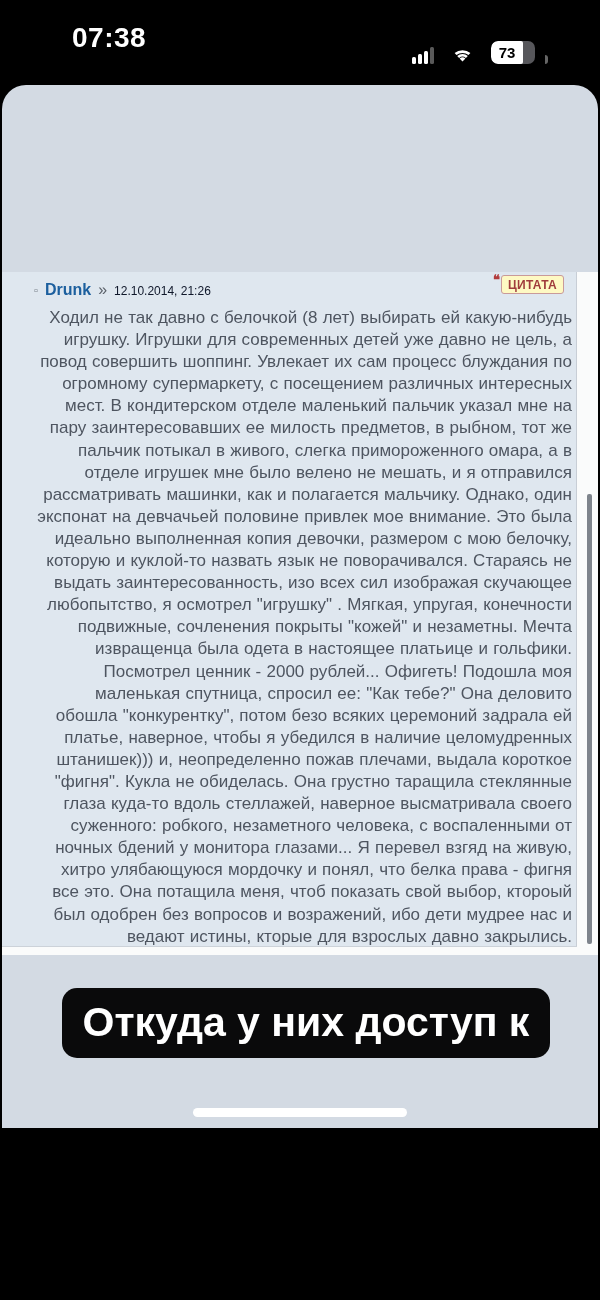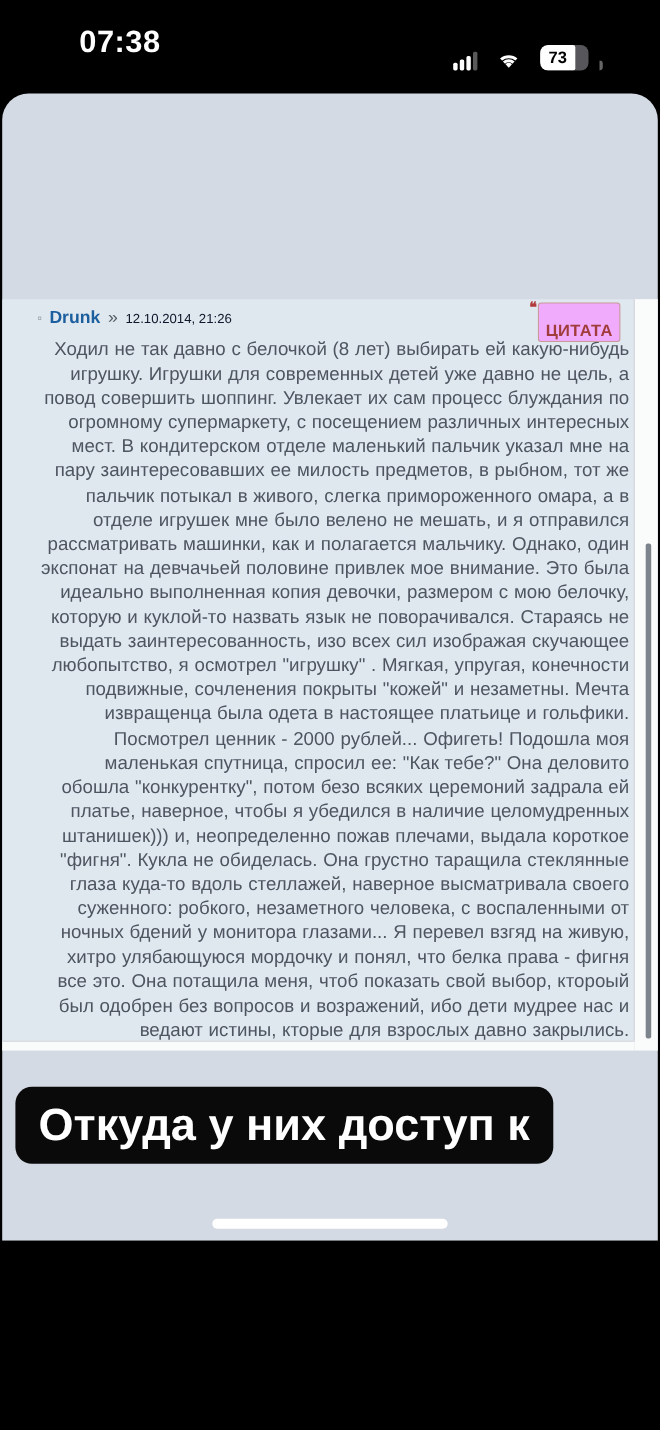--- a/index.html
+++ b/index.html
@@ -28,30 +28,30 @@
   
   .screenshot{position:absolute;top:187px;left:0;right:0;height:683px;background:var(--post-bg,#dfe7ef);}
   .post-header{position:relative;padding:9px 0 0 32px;display:flex;align-items:baseline;gap:7px;
                font-size:16px;color:#3a3f46;}
   .bullet{font-size:11px;color:#7b828b;align-self:center;}
   .author{font-weight:700;color:var(--author-blue,#1c5f9e);}
   .sep{color:#5a6069;}
   .dt{color:#0f172a;font-size:12px;}
   .quote-wrap{position:absolute;right:34px;top:3px;display:flex;align-items:flex-start;gap:1px;}
   .qglyph{color:#b23b3b;font-size:13px;line-height:10px;font-weight:700;}
-  .qbtn{border:1px solid #c99a9a;background:#f0abfc;color:var(--quote-red,#a03c3c);
-        font-size:15px;font-weight:700;padding:16px 6px 1px;border-radius:3px;letter-spacing:.3px;}
+  .qbtn{border:1px solid #c99a9a;background:#fef9c3;color:var(--quote-red,#a03c3c);
+        font-size:12px;font-weight:700;padding:2px 6px 1px;border-radius:3px;letter-spacing:.3px;}
   .post-body{margin:8px 26px 0 30px;font-size:17px;line-height:22.1px;color:var(--post-text,#4e5560);
              text-align:right;word-spacing:.5px;}
   .page-right{position:absolute;top:0;right:0;bottom:0;width:21px;background:#fafbfb;border-left:1px solid #c8ced6;}
   .scroll-thumb{position:absolute;top:222px;right:6px;width:5px;height:450px;background:#7e848c;border-radius:2px;}
   .page-bottom{position:absolute;left:0;right:21px;bottom:0;height:8px;background:#fafbfb;border-top:1px solid #ccd2d9;}
 
   
-  .overlay{position:absolute;top:903px;left:12px;right:0;display:flex;align-items:center;}
+  .overlay{position:absolute;top:903px;left:12px;right:0;display:flex;flex-direction:column;align-items:center;}
   .overlay-line{background:var(--overlay-bg,#0a0a0b);color:#fff;font-weight:700;font-size:41px;
                 line-height:1.05;padding:13px 21px 14px;border-radius:15px;white-space:nowrap;}
   .overlay-line.l2{margin-top:-9px;}
 
   
   .filmstrip{position:absolute;top:1152px;left:0;right:0;height:108px;background:#000;
              display:flex;align-items:center;justify-content:center;gap:9px;overflow:hidden;}
   .thumb{flex:none;position:relative;width:37px;height:81px;border-radius:7px;overflow:hidden;
          background:linear-gradient(180deg,#f5f6f7 0%,#e3e6ea 55%,#d8dce1 100%);}
   .thumb.selected{width:49px;height:96px;border-radius:8px;}

